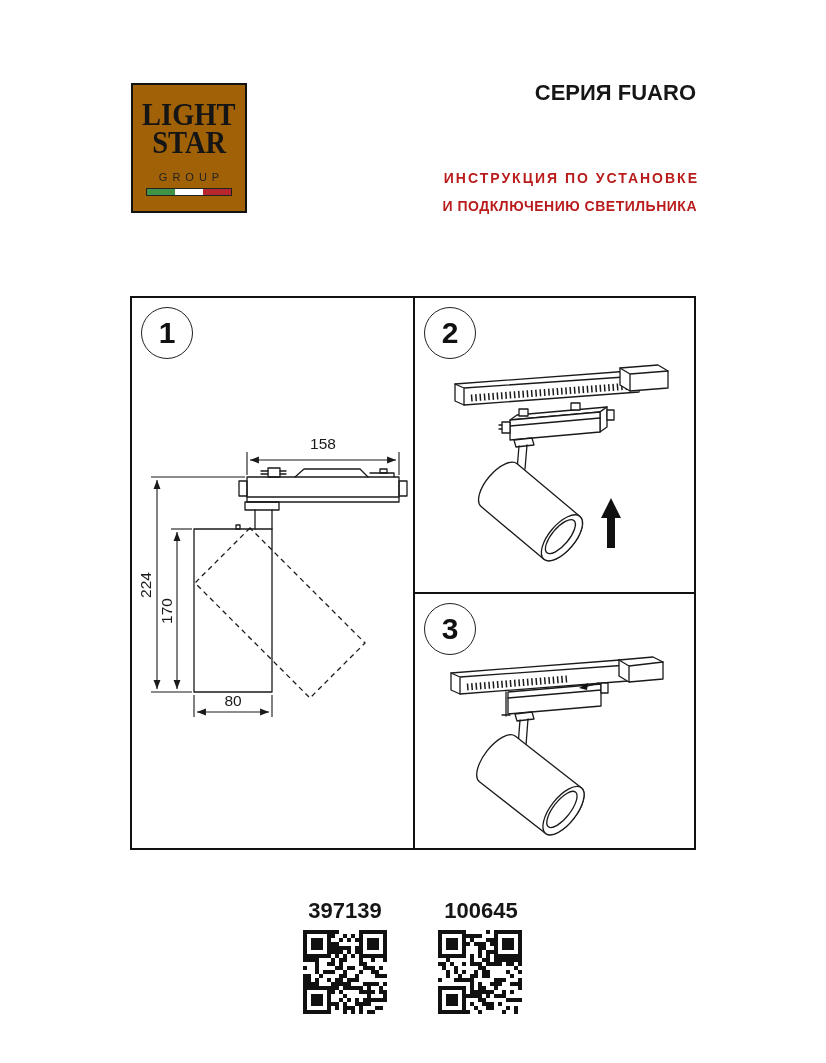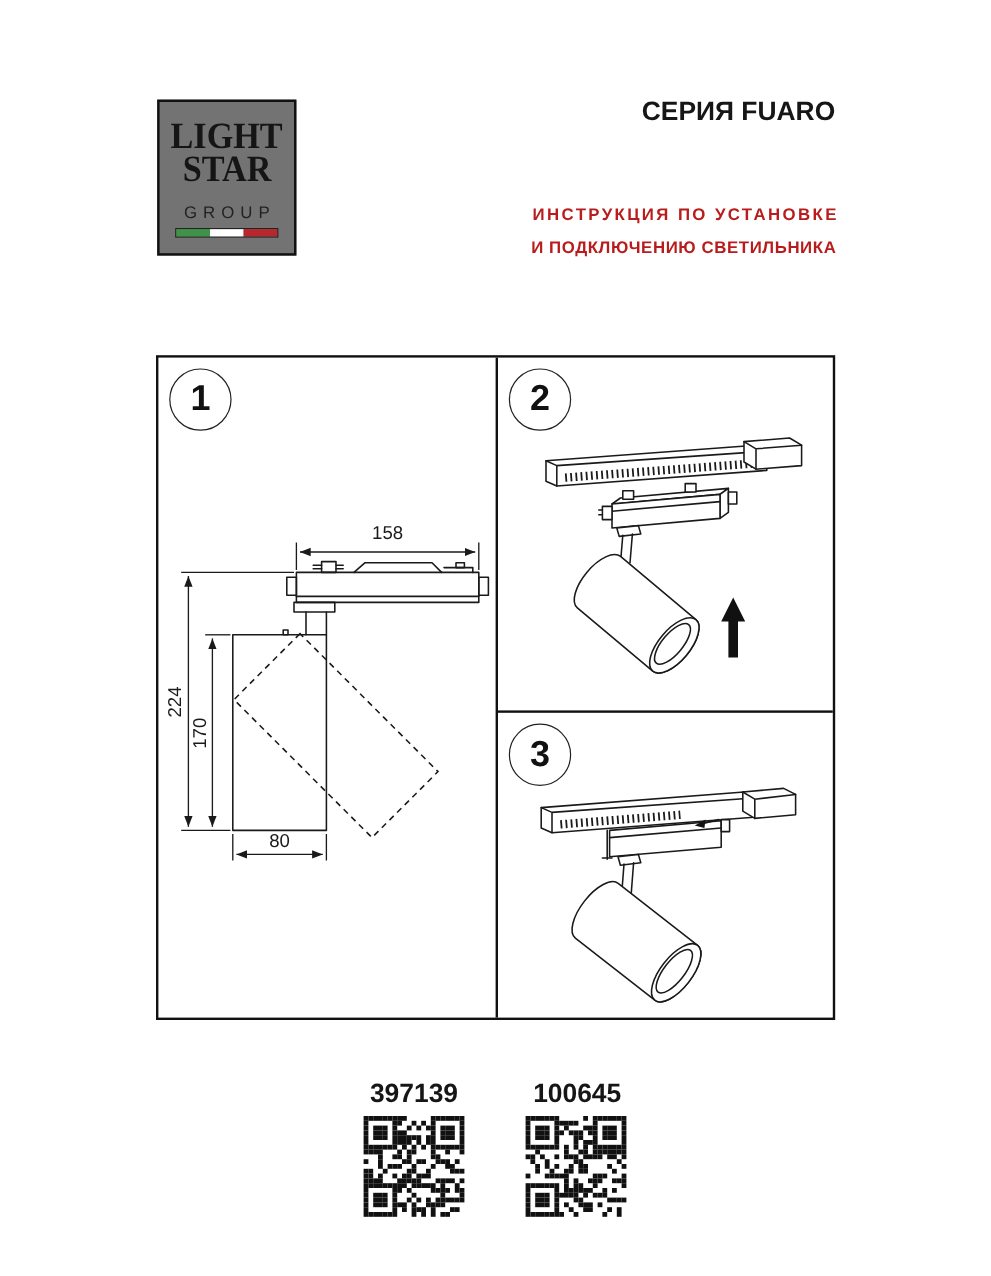--- a/index.html
+++ b/index.html
@@ -2,24 +2,24 @@
 <html><head>
 <meta charset="utf-8">
 <style>
   html,body{margin:0;padding:0;background:#fff;}
   .page{position:relative;width:826px;height:1063px;background:#ffffff;
         font-family:"Liberation Sans",sans-serif;color:#1a1a1a;overflow:hidden;}
 
   
   .logo-box{position:absolute;left:131px;top:83px;width:116px;height:130px;
             border:2px solid #111;box-sizing:border-box;display:flex;flex-direction:column;
-            align-items:center;justify-content:center;background:#737373;}
+            align-items:center;justify-content:center;background:#a16207;}
   .logo-word{font-family:"Liberation Serif",serif;font-weight:bold;font-size:31px;
              line-height:28px;transform:scaleX(.92);letter-spacing:0;color:#151515;}
-  .logo-group{font-size:14px;letter-spacing:5px;margin-right:-5px;margin-top:14px;color:#222;}
+  .logo-group{font-size:11px;letter-spacing:5px;margin-right:-5px;margin-top:14px;color:#222;}
   .logo-flag{display:flex;width:86px;height:8px;border:1px solid #222;margin-top:5px;box-sizing:border-box;}
   .logo-flag .seg{flex:1;height:100%;}
 
   
   .hdr-top{position:absolute;right:130px;top:78px;text-align:right;
            font-weight:bold;font-size:22px;line-height:29px;color:#161616;}
   .hdr-inst{position:absolute;right:129px;top:164px;text-align:right;
             font-weight:bold;font-size:14px;line-height:28px;color:#b91c1c;}
   .ls1{letter-spacing:2px;margin-right:-2px;display:block;}
   .ls2{letter-spacing:.5px;display:block;}

